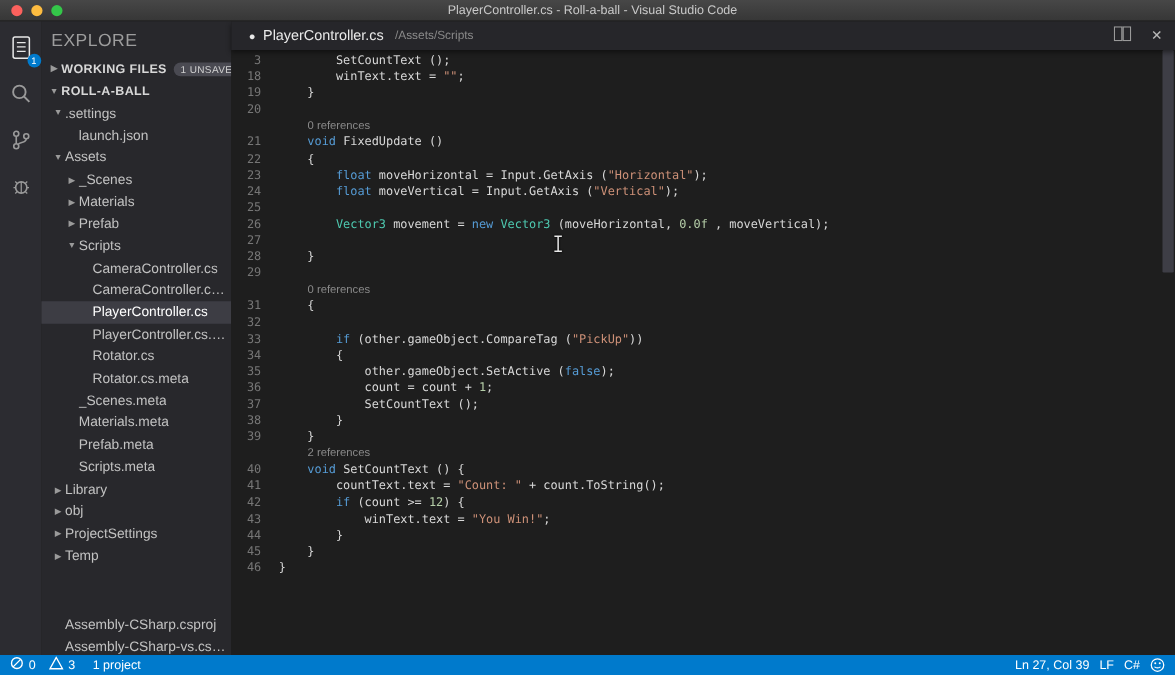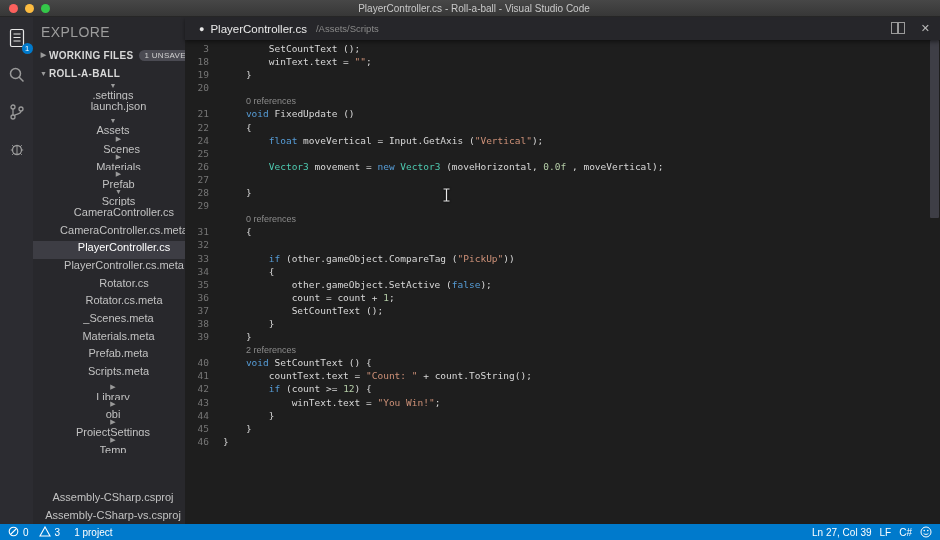--- a/index.html
+++ b/index.html
@@ -25,21 +25,21 @@
   .act-badge { position:absolute; right:-5px; bottom:-3px; min-width:11px; height:11px; border-radius:6px;
                background:var(--accent,#007acc); color:#fff; font-size:7.5px; line-height:11px; text-align:center; padding:0 2px; }
 
   .sidebar { width:152px; flex:none; background:#28282c; color:#c2c2c2; overflow:hidden; font-size:11px; }
   .sb-title { padding:7px 0 6px 8px; font-size:14px; color:#9d9d9d; letter-spacing:.4px; }
   .sb-section { display:flex; align-items:center; height:18px; padding-left:5px; font-size:10px;
                 font-weight:bold; color:#d8d8d8; letter-spacing:.3px; white-space:nowrap; }
   .arrow { width:11px; flex:none; font-size:7px; color:#9a9a9a; text-align:center; }
   .badge { margin-left:6px; background:#4a4a52; color:#d0d0d0; font-size:8px; font-weight:normal;
            padding:1px 5px; border-radius:7px; }
-  .tree-row { display:flex; align-items:center; height:17.7px; white-space:nowrap; color:#c2c2c2;flex-direction:column; }
+  .tree-row { display:flex; align-items:center; height:17.7px; white-space:nowrap; color:#c2c2c2; }
   .tree-row.selected { background:#3d3d44; color:#ffffff; }
   .tree-row .lbl { overflow:hidden; text-overflow:ellipsis; }
 
   
   .editor { flex:1; min-width:0; display:flex; flex-direction:column; background:#1e1e1e; }
   .tabbar { height:23px; flex:none; display:flex; align-items:center; padding:0 10px 0 14px;
             background:#26262a; box-shadow:0 2px 4px rgba(0,0,0,.45); position:relative; z-index:2; }
   .dirty { color:#e8e8e8; font-size:9px; margin-right:6px; }
   .fname { color:#eaeaea; font-size:11.5px; }
   .fpath { color:#8a8a8a; font-size:9.5px; margin-left:9px; }
@@ -279,20 +279,24 @@
               <span class="lnum"></span>
               <span class="ltext"><span class="lens">0 references</span></span>
             </div>
             <div class="crow">
               <span class="lnum">21</span>
               <span class="ltext"><span class="tk-p">    </span><span class="tk-k">void</span><span class="tk-p"> FixedUpdate ()</span></span>
             </div>
             <div class="crow">
               <span class="lnum">22</span>
               <span class="ltext"><span class="tk-p">    {</span></span>
+            </div>
+            <div class="crow">
+              <span class="lnum">23</span>
+              <span class="ltext"><span class="tk-p">        </span><span class="tk-k">float</span><span class="tk-p"> moveHorizontal = Input.GetAxis (</span><span class="tk-s">"Horizontal"</span><span class="tk-p">);</span></span>
             </div>
             <div class="crow">
               <span class="lnum">24</span>
               <span class="ltext"><span class="tk-p">        </span><span class="tk-k">float</span><span class="tk-p"> moveVertical = Input.GetAxis (</span><span class="tk-s">"Vertical"</span><span class="tk-p">);</span></span>
             </div>
             <div class="crow">
               <span class="lnum">25</span>
               <span class="ltext"></span>
             </div>
             <div class="crow">

